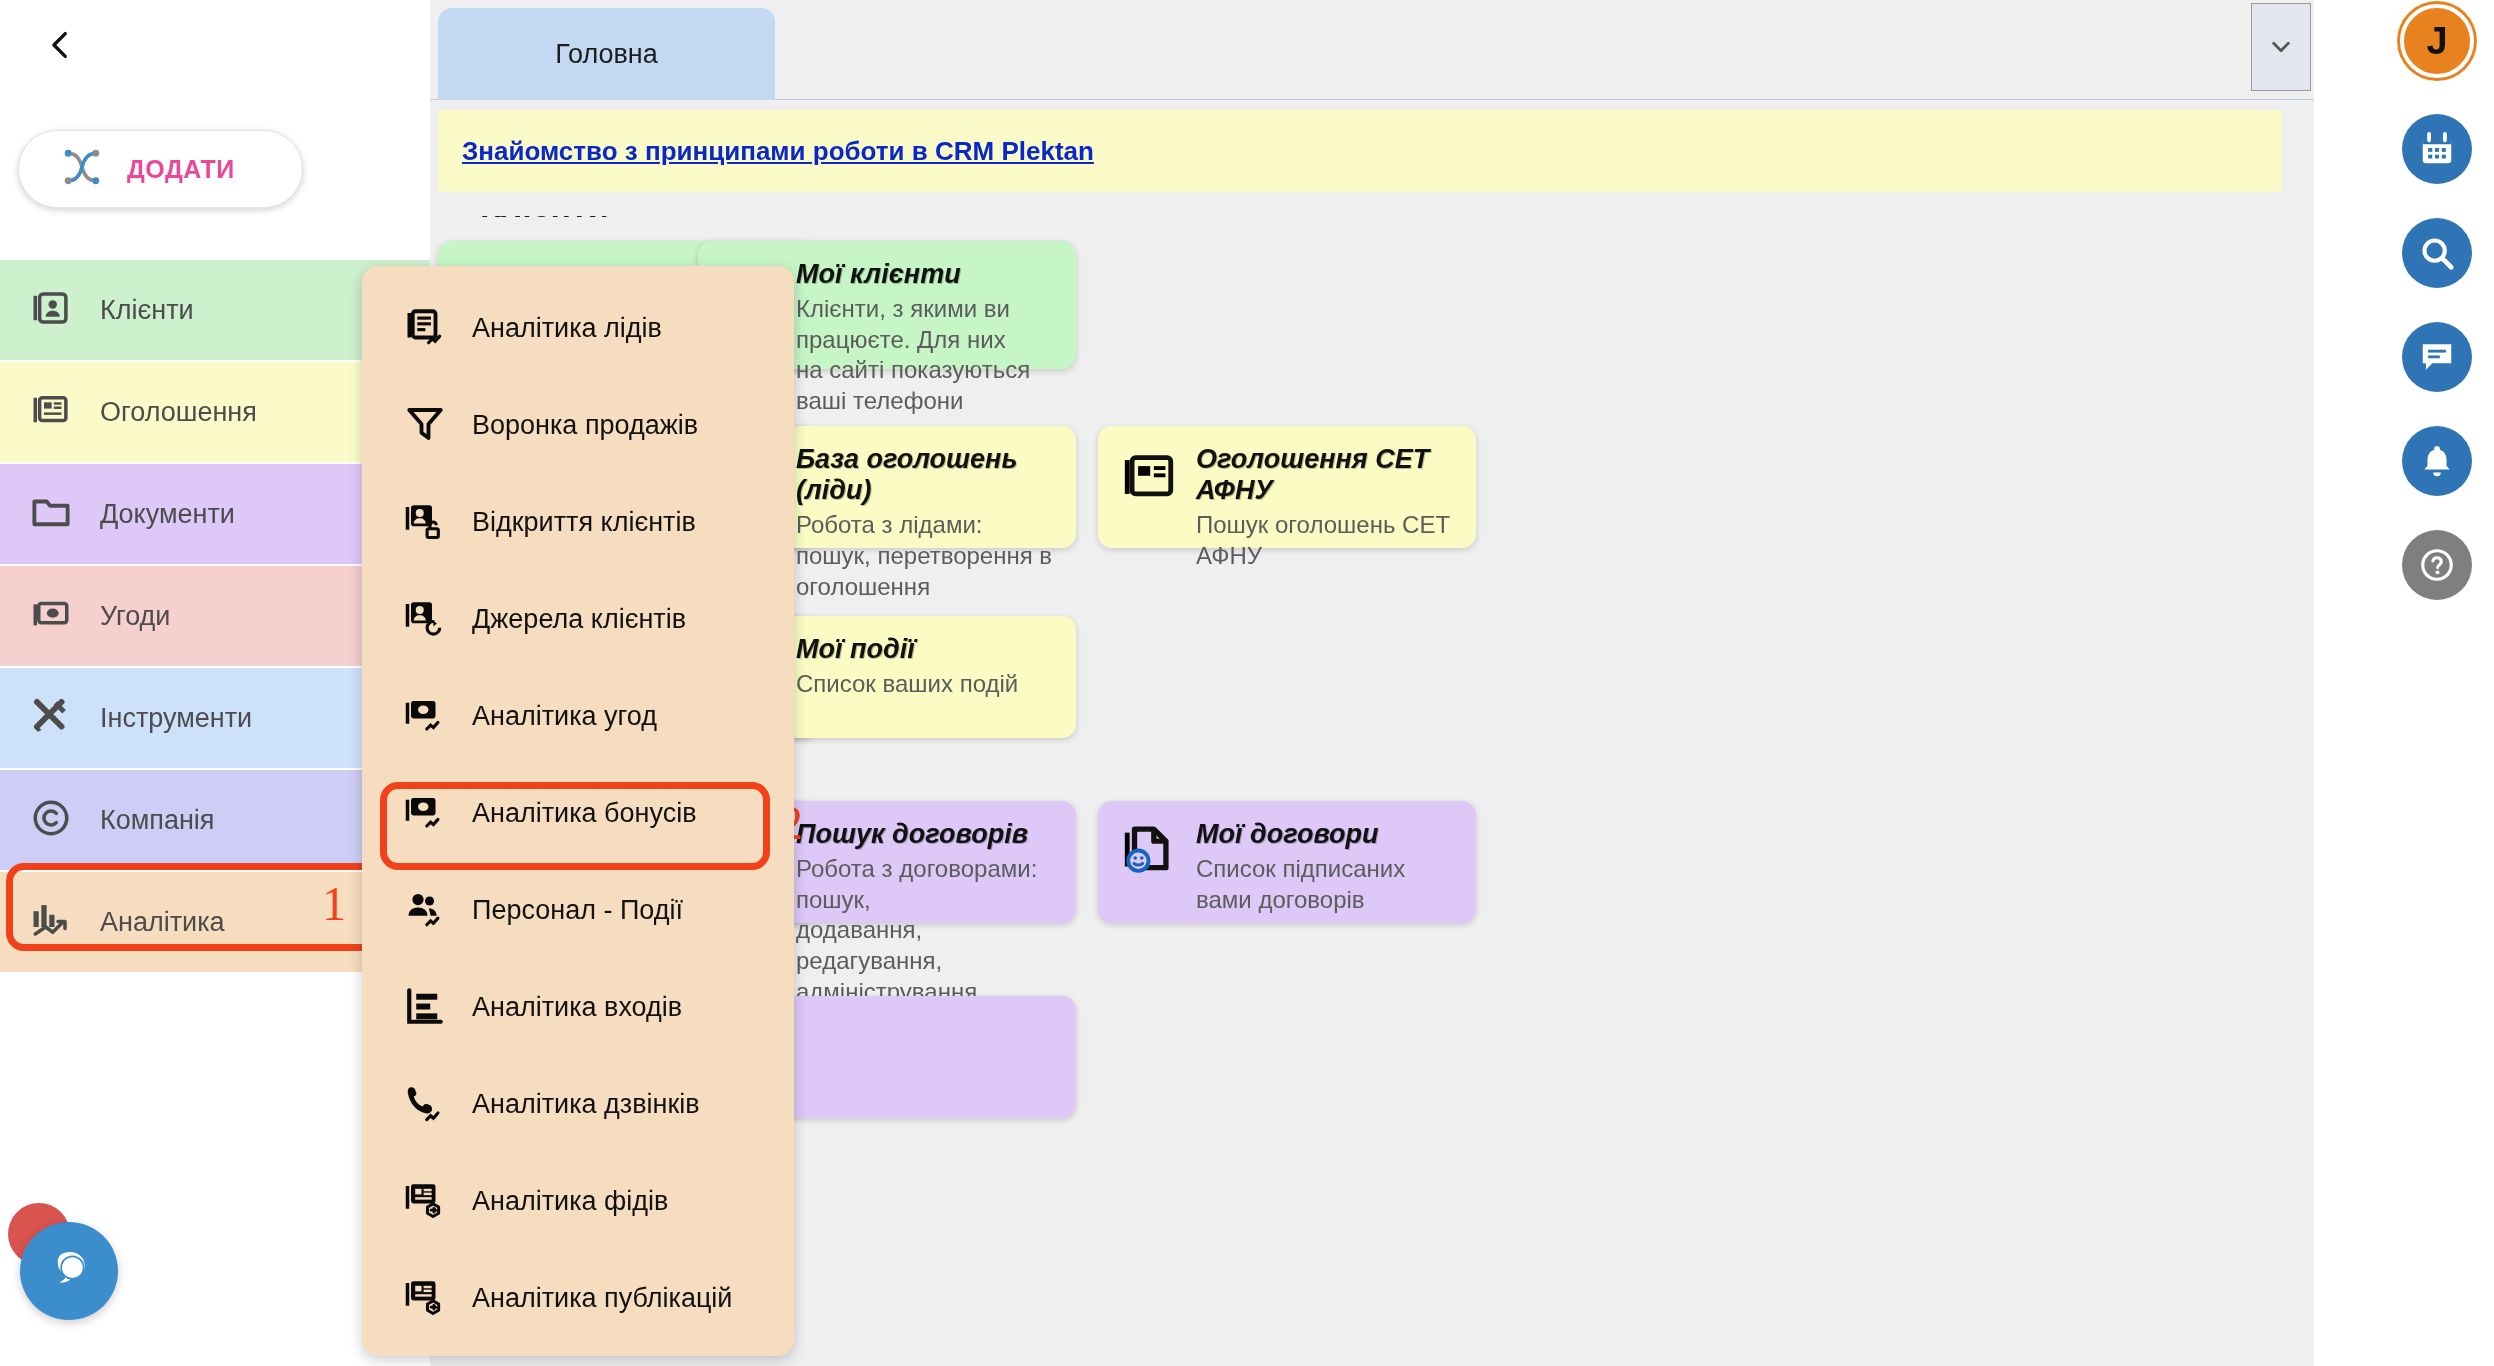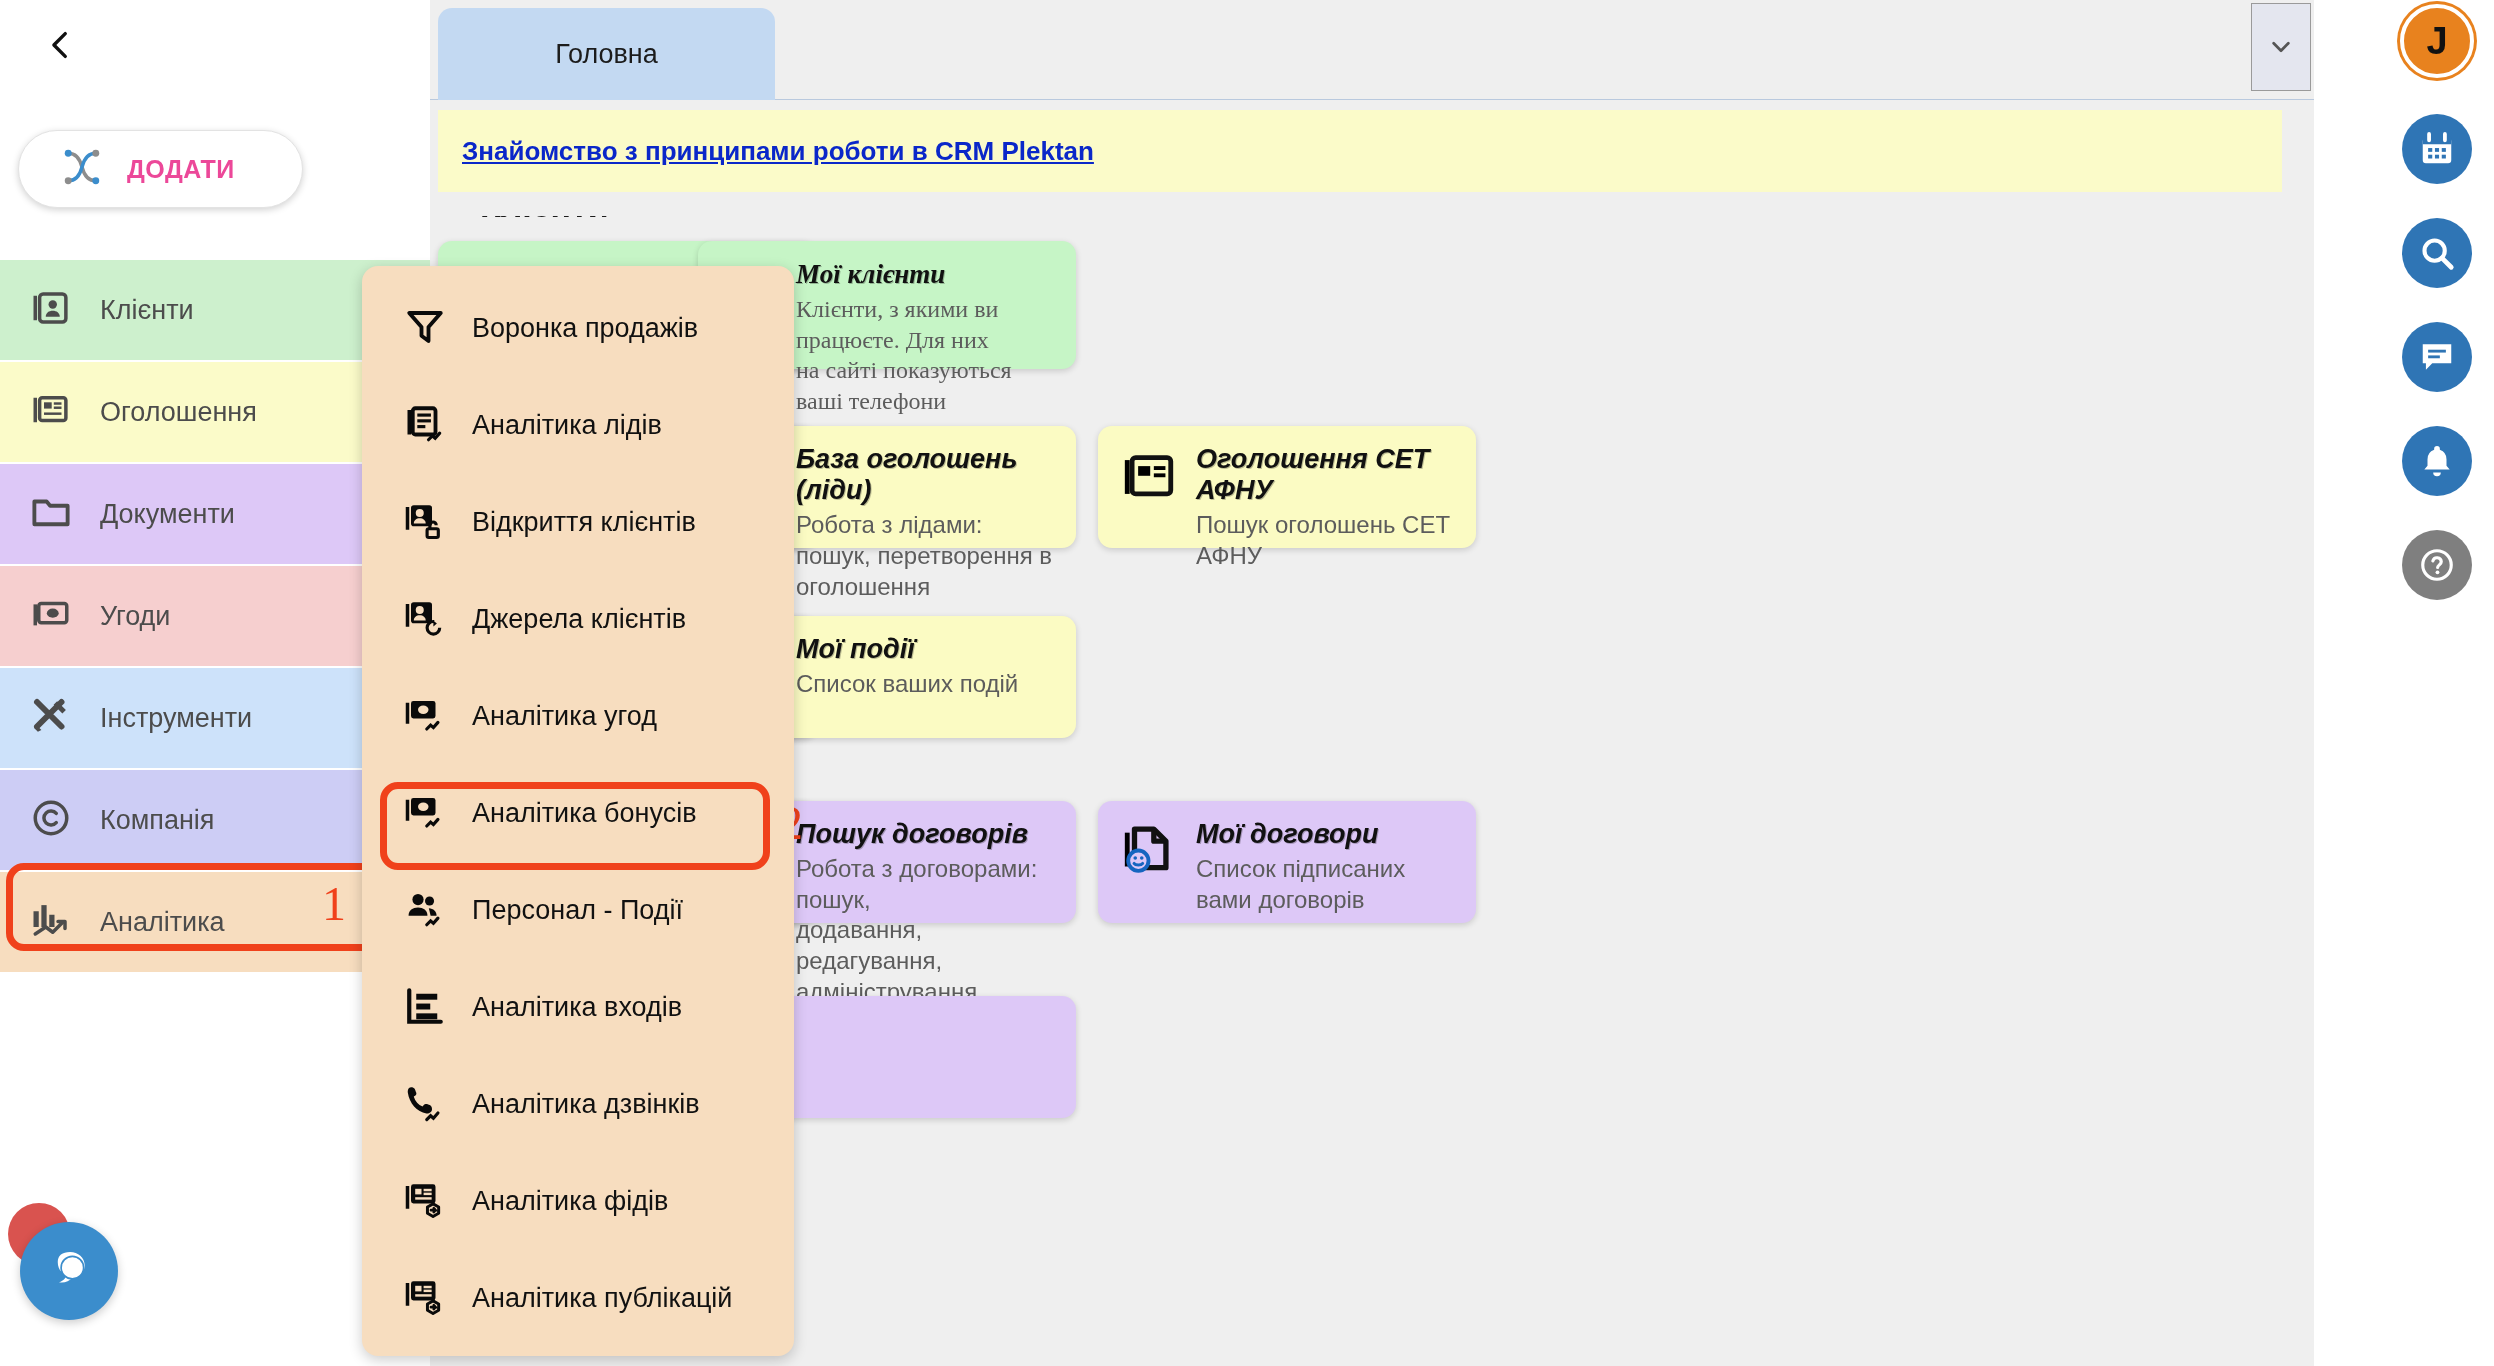--- a/index.html
+++ b/index.html
@@ -203,21 +203,21 @@
         </div>
         <div>
           <div class="card-title"></div>
           <div class="card-desc">
             <div>ами: пошук,</div>
             <div>ування</div>
           </div>
         </div>
       </div>
 
-      <div class="card c-green" style="left:268px; top:25px; width:378px; height:128px;font-family:Liberation Serif, serif;">
+      <div class="card c-green" style="left:268px; top:25px; width:378px; height:128px;">
         <div class="card-icon">
           <svg viewBox="0 0 24 24">
               <path d="M2 4h2v14H2z"></path>
               <rect x="5" y="3" width="10" height="15" rx="1.5"></rect>
               <circle cx="10" cy="8" r="2.6" fill="#c6f5c6"></circle>
               <path d="M6.6 15.6c0-1.9 1.5-3 3.4-3s3.4 1.1 3.4 3z" fill="#c6f5c6"></path>
               <circle cx="15.5" cy="15.5" r="4.3" fill="#fff" stroke="#1565c0" stroke-width="1.6"></circle>
               <circle cx="14.1" cy="14.4" r=".75" fill="#1565c0"></circle>
               <circle cx="16.9" cy="14.4" r=".75" fill="#1565c0"></circle>
               <path d="M13.6 16.6c.6.9 3.2.9 3.8 0" fill="none" stroke="#1565c0" stroke-width="1.2" stroke-linecap="round"></path>
@@ -494,38 +494,38 @@
   </div>
 
   <div class="nav-hl"></div>
   <div class="step-num" style="left:322px; top:876px;">1</div>
 
   <div id="flyout">
 
     <div class="menu-item">
       <span>
         <svg viewBox="0 0 24 24">
-            <path d="M3 4h18l-7 8v8l-4-3v-5z" fill="none" stroke="#0a0a0a" stroke-width="2.2" stroke-linejoin="round"></path>
-          </svg>
-      </span>
-      <span class="menu-label">Воронка продажів</span>
-    </div>
-
-    <div class="menu-item">
-      <span>
-        <svg viewBox="0 0 24 24">
             <path d="M2 4h2v14H2z"></path>
             <rect x="5" y="3" width="13" height="15" rx="1.5" fill="none" stroke="#0a0a0a" stroke-width="2.2"></rect>
             <rect x="7.6" y="6" width="7.8" height="1.8"></rect>
             <rect x="7.6" y="9.3" width="7.8" height="1.8"></rect>
             <rect x="7.6" y="12.6" width="4.6" height="1.8"></rect>
             <path d="M14 21l2.2-2.2 1.6 1.4 2.6-3" fill="none" stroke="#0a0a0a" stroke-width="1.8" stroke-linecap="round"></path>
           </svg>
       </span>
       <span class="menu-label">Аналітика лідів</span>
+    </div>
+
+    <div class="menu-item">
+      <span>
+        <svg viewBox="0 0 24 24">
+            <path d="M3 4h18l-7 8v8l-4-3v-5z" fill="none" stroke="#0a0a0a" stroke-width="2.2" stroke-linejoin="round"></path>
+          </svg>
+      </span>
+      <span class="menu-label">Воронка продажів</span>
     </div>
 
     <div class="menu-item">
       <span>
         <svg viewBox="0 0 24 24">
             <path d="M1 4h2v13H1z"></path>
             <rect x="4" y="3" width="12" height="12" rx="1.6"></rect>
             <circle cx="9" cy="7.4" r="2.3" fill="#f7ddbf"></circle>
             <path d="M5.6 13.4c0-1.9 1.5-3 3.4-3s3.4 1.1 3.4 3z" fill="#f7ddbf"></path>
             <rect x="13.2" y="16.4" width="6.4" height="5" rx="1" fill="none" stroke="#0a0a0a" stroke-width="1.8"></rect>

